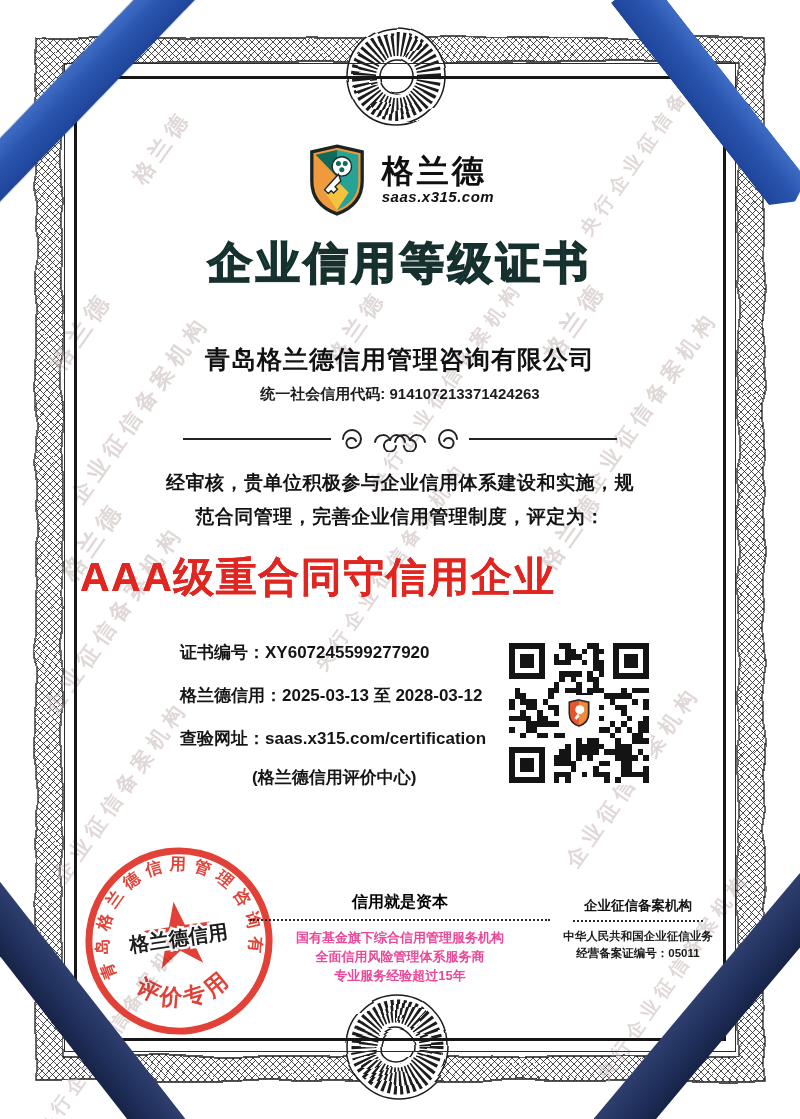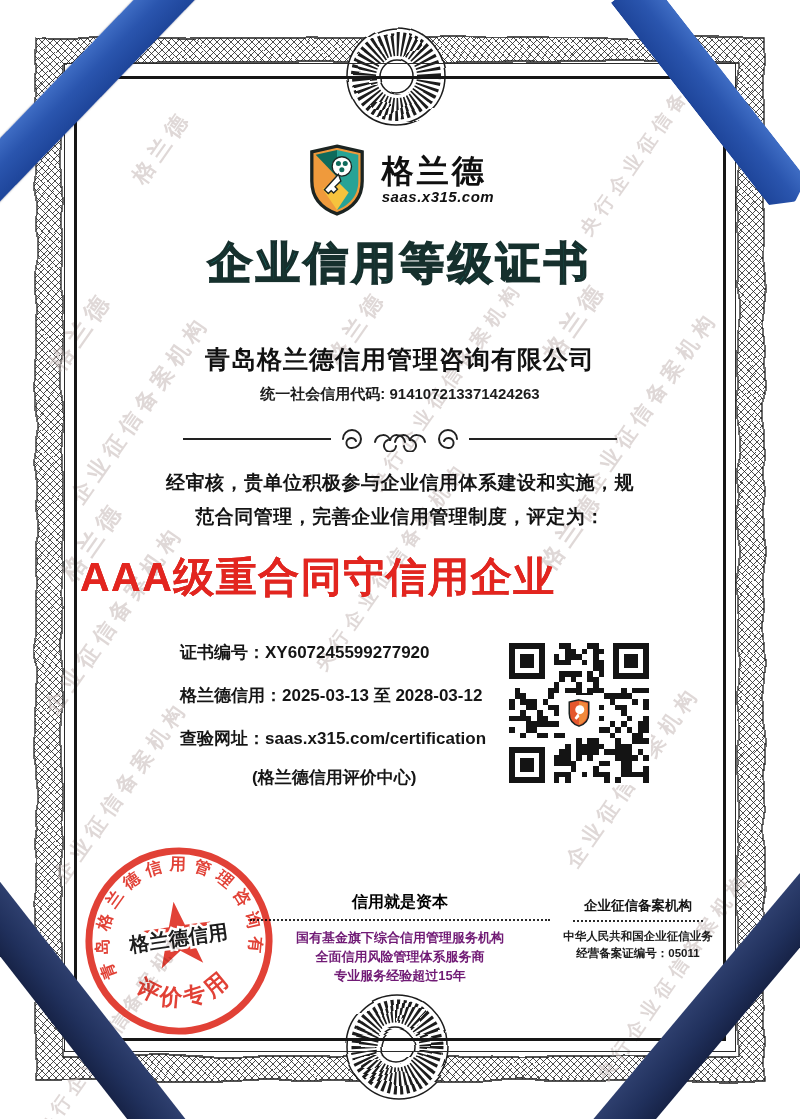--- a/index.html
+++ b/index.html
@@ -60,21 +60,21 @@
   .qf i{position:absolute;left:5px;top:5px;width:14px;height:14px;background:#141414;display:block;}
   .qf.tl{left:2px;top:2px;} .qf.tr{right:2px;top:2px;} .qf.bl{left:2px;bottom:2px;}
   .qr-logo{position:absolute;left:57px;top:54px;width:30px;height:36px;background:#fff;display:flex;align-items:center;justify-content:center;}
   .qr-cap{margin-top:12px;font-size:15px;font-weight:800;line-height:22px;color:#151515;}
 
   
   .seal{position:absolute;left:80px;top:842px;width:198px;height:198px;z-index:5;mix-blend-mode:multiply;opacity:.95;}
   .foot-mid{position:absolute;left:250px;top:892px;width:300px;text-align:center;z-index:4;}
   .foot-mid .ft{font-size:16px;font-weight:800;color:#000000;}
   .dotted{border-top:2.5px dotted #2b2b2b;margin:6px 0 7px;}
-  .foot-mid .fl{font-size:13px;font-weight:700;line-height:19px;color:#701a75;}
+  .foot-mid .fl{font-size:13px;font-weight:700;line-height:19px;color:#ec4899;}
   .foot-right{position:absolute;left:552px;top:897px;width:172px;text-align:center;z-index:4;}
   .foot-right .ft{font-size:13.5px;font-weight:800;color:#131313;}
   .foot-right .dotted{width:130px;margin:5px auto 6px;}
   .foot-right .fl{font-size:11.5px;font-weight:700;line-height:17px;white-space:nowrap;color:#1a1a1a;}
 </style>
 </head>
 <body>
 
 <div id="page">
 

